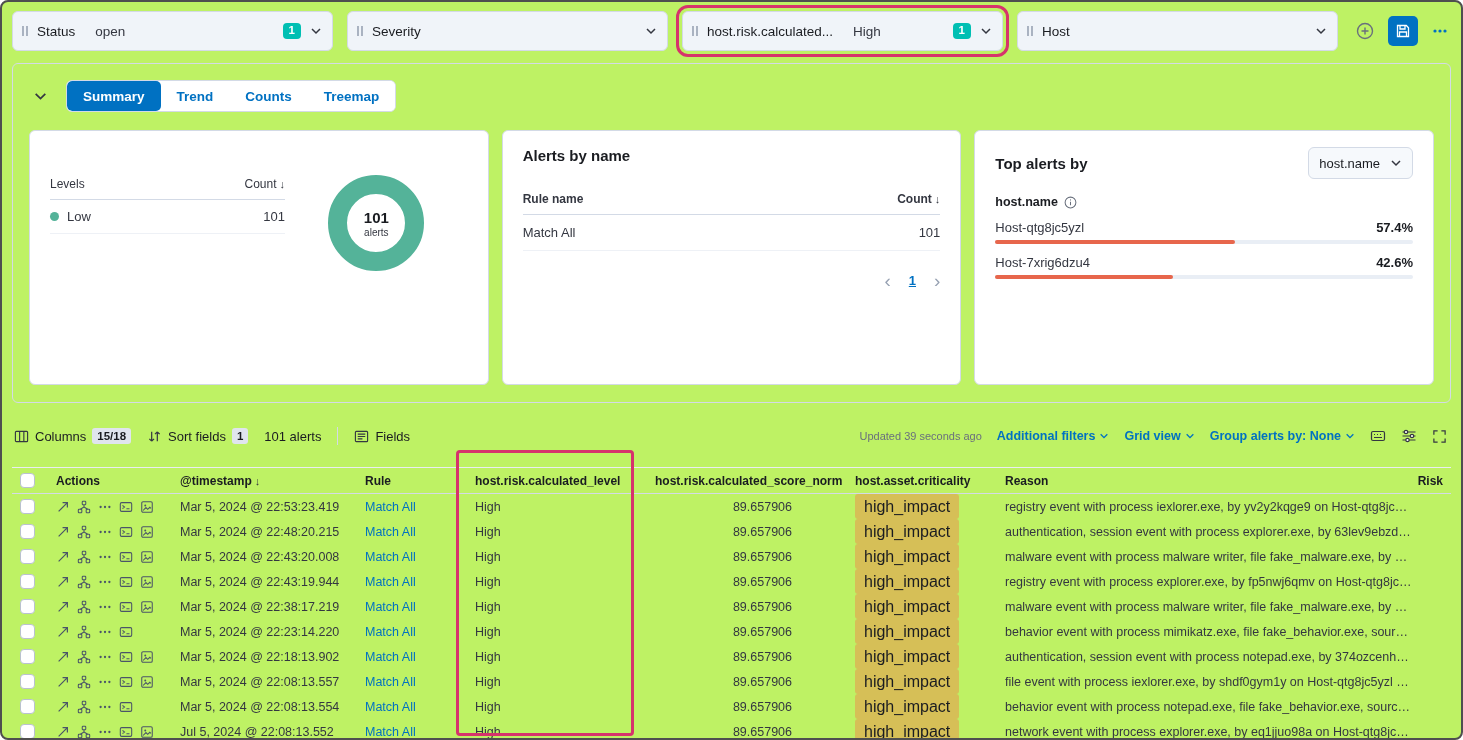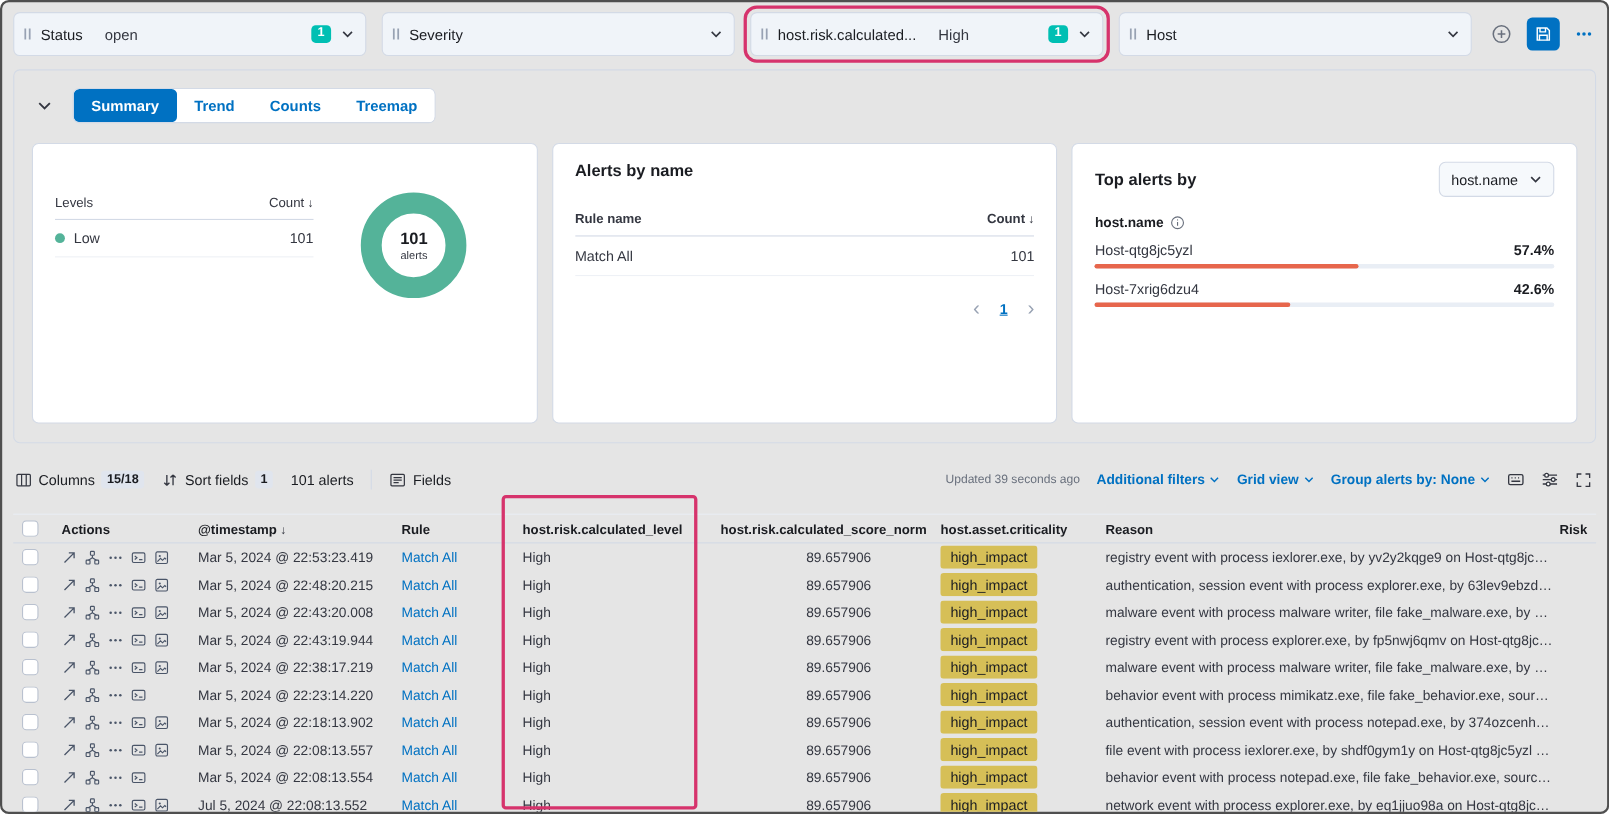--- a/index.html
+++ b/index.html
@@ -10,21 +10,21 @@
     --bar:#e7664c;
     --crit:#d6bf57;
     --border:#d3dae6;
     --text:#343741;
     --text-dark:#1a1c21;
     --text-sub:#69707d;
   }
   *{box-sizing:border-box;}
   html,body{margin:0;padding:0;background:#fff;}
   body{font-family:"Liberation Sans","DejaVu Sans",sans-serif;color:var(--text);}
-  .page{position:relative;width:1463px;height:740px;background:#e5e5e5;border:2px solid #4f4f4f;border-radius:8px;overflow:hidden;}
+  .page{position:relative;width:1463px;height:740px;background:#bef264;border:2px solid #4f4f4f;border-radius:8px;overflow:hidden;}
 
   
   .filter-bar{display:flex;align-items:center;padding:9px 12px 0 10px;}
   .pills{display:flex;gap:14px;}
   .pill{width:321px;height:40px;background:#f0f4f9;border:1px solid var(--border);border-radius:6px;
         display:flex;align-items:center;gap:8px;padding:0 10px 0 8px;font-size:13.5px;cursor:pointer;}
   .pill.highlighted{outline:3px solid var(--pink);outline-offset:3px;}
   .f-label{color:var(--text-dark);white-space:nowrap;}
   .f-value{color:var(--text);margin-left:12px;white-space:nowrap;}
   .f-right{margin-left:auto;display:flex;align-items:center;gap:9px;}
@@ -102,21 +102,21 @@
   .c-rule{width:105px;}
   .c-level{width:185px;padding-left:13px;}
   .c-score{width:200px;}
   .t-row .c-score{text-align:right;padding-right:55px;}
   .c-crit{width:150px;}
   .c-reason{flex:1;text-overflow:ellipsis;}
   .c-risk{width:38px;text-align:right;padding-right:8px;padding-left:0;}
   .checkbox{width:15px;height:15px;border:1px solid #b9c1cf;border-radius:4px;background:#fff;display:inline-block;cursor:pointer;}
   .act{display:inline-flex;color:#4a5568;cursor:pointer;}
   .link{color:var(--blue);cursor:pointer;text-decoration:none;}
-  .crit-badge{background:var(--crit);color:#1a1c21;border-radius:3px;padding:2.5px 9px;font-size:13px;line-height:1.2;display:inline-block;}
+  .crit-badge{background:var(--crit);color:#1a1c21;border-radius:3px;padding:2.5px 9px;font-size:16px;line-height:1.2;display:inline-block;}
 
   
   .annotation-column{position:absolute;left:454px;top:448px;width:178px;height:286px;border:3px solid var(--pink);
                      border-radius:4px;pointer-events:none;z-index:10;}
   svg{display:block;}
 </style>
 </head>
 <body>
 
 <div class="page">

